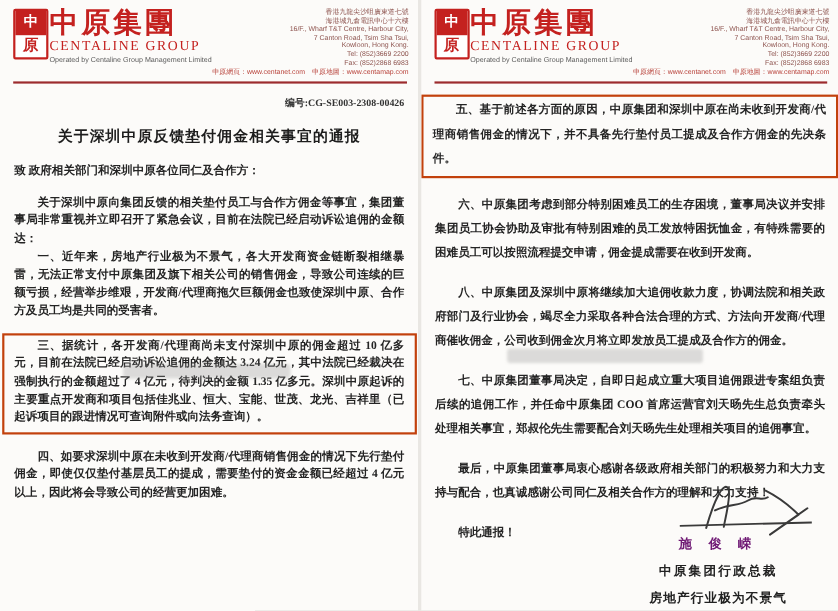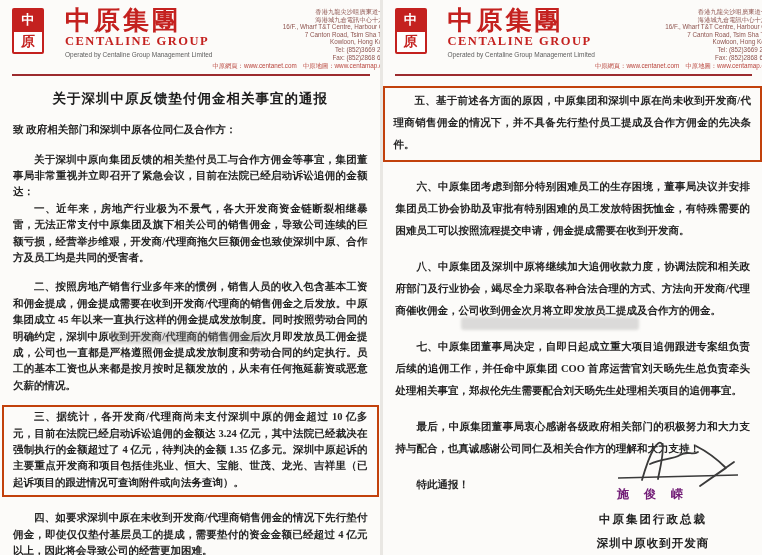--- a/index.html
+++ b/index.html
@@ -23,26 +23,26 @@
     width:28px;height:42px;border:2px solid #c4211f;border-radius:2px;
     display:flex;flex-direction:column;flex:none;background:#fff;
   }
   .seal-top{
     flex:1.1;background:#c4211f;color:#ffffff;font-weight:bold;
     font-size:13px;line-height:20px;text-align:center;
   }
   .seal-bottom{
     flex:1;color:#c4211f;font-weight:bold;font-size:14px;line-height:20px;text-align:center;
   }
-  .brand{margin-left:21px;}
+  .brand{margin-left:1px;}
   .brand-cn{
     color:#c4211f;font-weight:bold;font-size:26px;line-height:26px;letter-spacing:3px;white-space:nowrap;
   }
   .brand-en{
-    color:#c4211f;font-weight:bold;font-size:12.5px;line-height:14px;letter-spacing:1.5px;white-space:nowrap;
+    color:#c4211f;font-weight:normal;font-size:12.5px;line-height:14px;letter-spacing:1.5px;white-space:nowrap;
   }
   .operated{
     color:#5c5c5c;font-size:6.5px;line-height:9px;margin-top:2px;white-space:nowrap;
     font-family:"Liberation Sans","DejaVu Sans",sans-serif;
   }
   .addr{
     margin-left:auto;text-align:right;font-size:6.3px;line-height:7.6px;
     color:#8e544f;white-space:nowrap;
     font-family:"Liberation Sans","DejaVu Sans",sans-serif;
   }
@@ -115,25 +115,25 @@
         <div>7 Canton Road, Tsim Sha Tsui,</div>
         <div>Kowloon, Hong Kong.</div>
         <div>Tel: (852)3669 2200</div>
         <div>Fax: (852)2868 6983</div>
         <div class="web">中原網頁：www.centanet.com　中原地圖：www.centamap.com</div>
       </div>
     </div>
     <div class="head-rule"></div>
 
     <div class="doc-body">
+      <div class="doc-number">编号:CG-SE003-2308-00426</div>
       <div class="doc-title">关于深圳中原反馈垫付佣金相关事宜的通报</div>
       <div class="salutation">致 政府相关部门和深圳中原各位同仁及合作方：</div>
       <div class="para">关于深圳中原向集团反馈的相关垫付员工与合作方佣金等事宜，集团董事局非常重视并立即召开了紧急会议，目前在法院已经启动诉讼追佣的金额达：</div>
       <div class="para cont">一、近年来，房地产行业极为不景气，各大开发商资金链断裂相继暴雷，无法正常支付中原集团及旗下相关公司的销售佣金，导致公司连续的巨额亏损，经营举步维艰，开发商/代理商拖欠巨额佣金也致使深圳中原、合作方及员工均是共同的受害者。</div>
-      <div class="para">二、按照房地产销售行业多年来的惯例，销售人员的收入包含基本工资和佣金提成，佣金提成需要在收到开发商/代理商的销售佣金之后发放。中原集团成立 45 年以来一直执行这样的佣金提成发放制度。同时按照劳动合同的明确约定，深圳中原收到开发商/代理商的销售佣金后次月即发放员工佣金提成，公司也一直都是严格遵照佣金提成发放制度和劳动合同的约定执行。员工的基本工资也从来都是按月按时足额发放的，从未有任何拖延薪资或恶意欠薪的情况。</div>
       <div class="redbox">
         <div class="para">三、据统计，各开发商/代理商尚未支付深圳中原的佣金超过 10 亿多元，目前在法院已经启动诉讼追佣的金额达 3.24 亿元，其中法院已经裁决在强制执行的金额超过了 4 亿元，待判决的金额 1.35 亿多元。深圳中原起诉的主要重点开发商和项目包括佳兆业、恒大、宝能、世茂、龙光、吉祥里（已起诉项目的跟进情况可查询附件或向法务查询）。</div>
       </div>
       <div class="para">四、如要求深圳中原在未收到开发商/代理商销售佣金的情况下先行垫付佣金，即使仅仅垫付基层员工的提成，需要垫付的资金金额已经超过 4 亿元以上，因此将会导致公司的经营更加困难。</div>
     </div>
     <div class="smudge smudge-left"></div>
   </div>
 
   <div class="page page-right">
     <div class="letterhead">
@@ -176,18 +176,18 @@
       <div class="sig-image">
         <svg width="160" height="58" viewBox="0 0 160 58" xmlns="http://www.w3.org/2000/svg">
           <path d="M30 44 L150 41" stroke="#3a3a3a" stroke-width="1.6" fill="none"></path>
           <path d="M54 46 C 62 18, 70 4, 74 10 C 77 15, 72 34, 70 45" stroke="#3a3a3a" stroke-width="1.8" fill="none" stroke-linecap="round"></path>
           <path d="M62 30 C 74 24, 84 26, 92 21 C 100 16, 104 22, 110 18" stroke="#3a3a3a" stroke-width="1.8" fill="none" stroke-linecap="round"></path>
           <path d="M108 12 C 120 18, 130 26, 138 34 L 112 52 L 146 28" stroke="#3a3a3a" stroke-width="1.8" fill="none" stroke-linejoin="round" stroke-linecap="round"></path>
         </svg>
       </div>
       <div class="sig-name">施 俊 嵘</div>
       <div class="sig-title">中原集团行政总裁</div>
-      <div class="sig-date">深圳中原收到开发商</div>
+      <div class="sig-date">房地产行业极为不景气</div>
     </div>
     <div class="smudge smudge-right"></div>
   </div>
 
 </div>
 
 </body></html>

